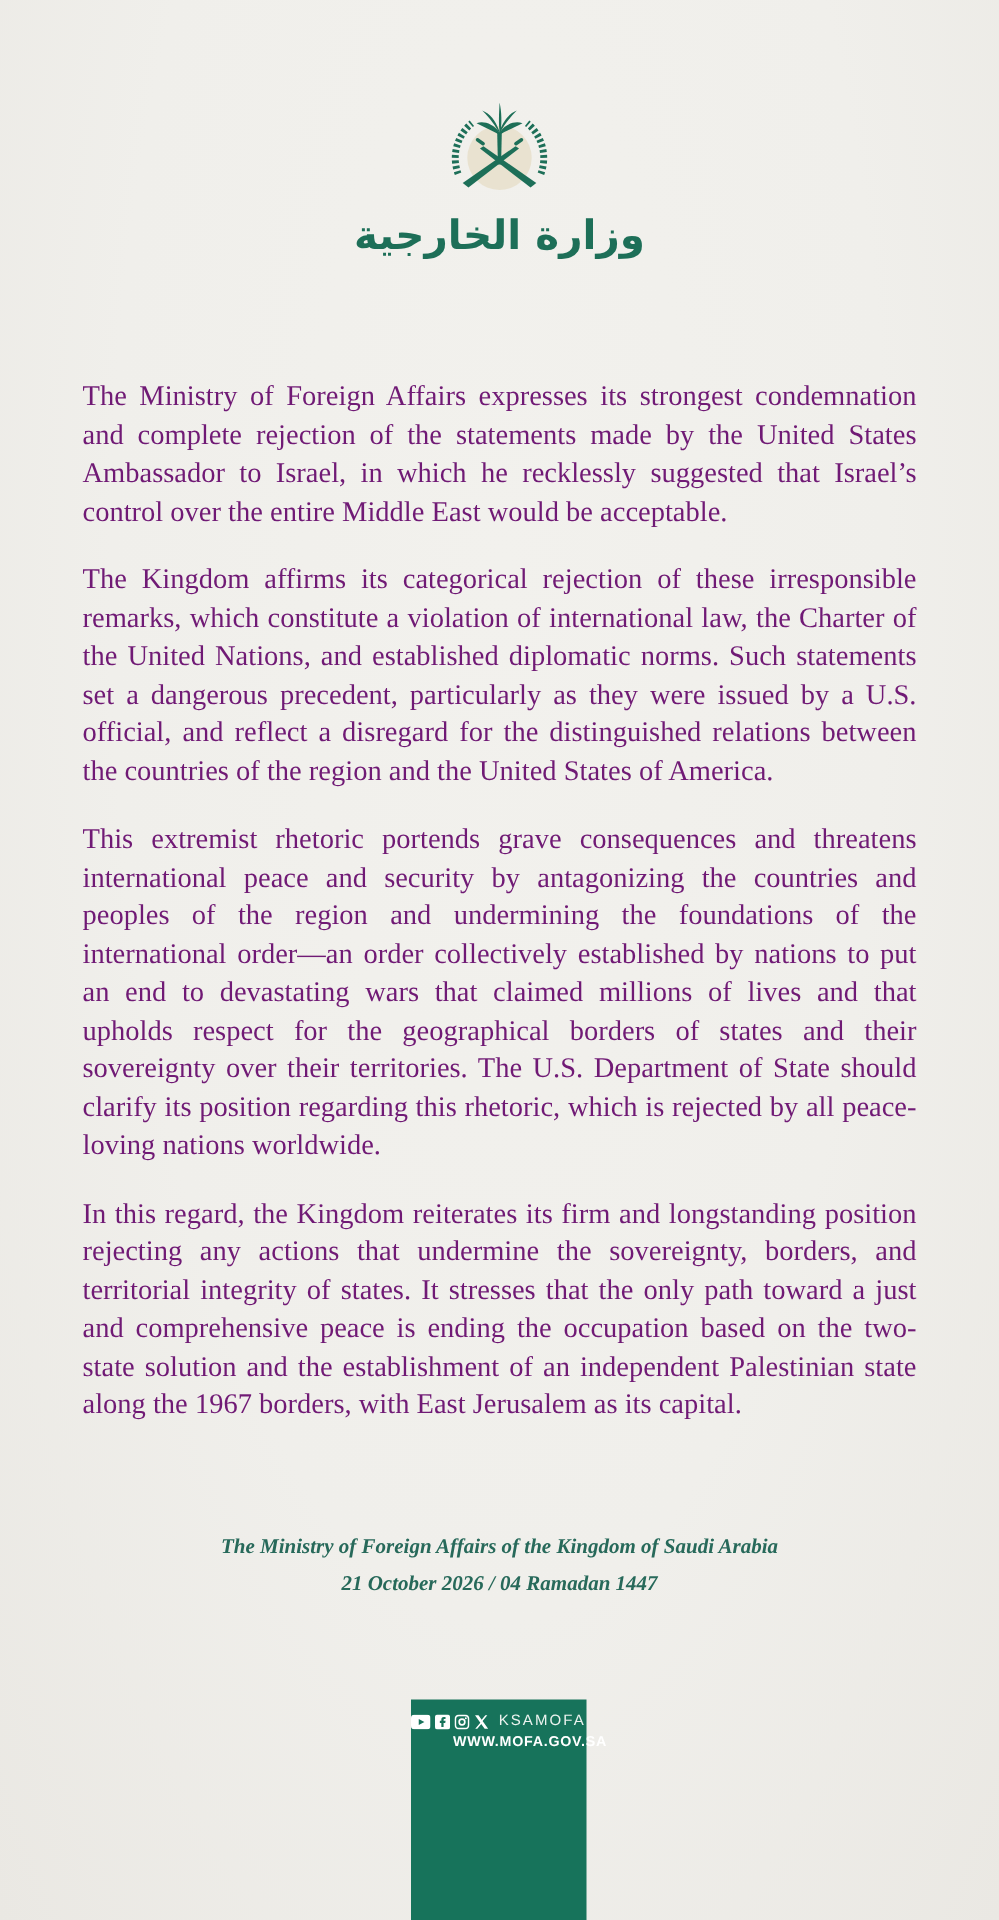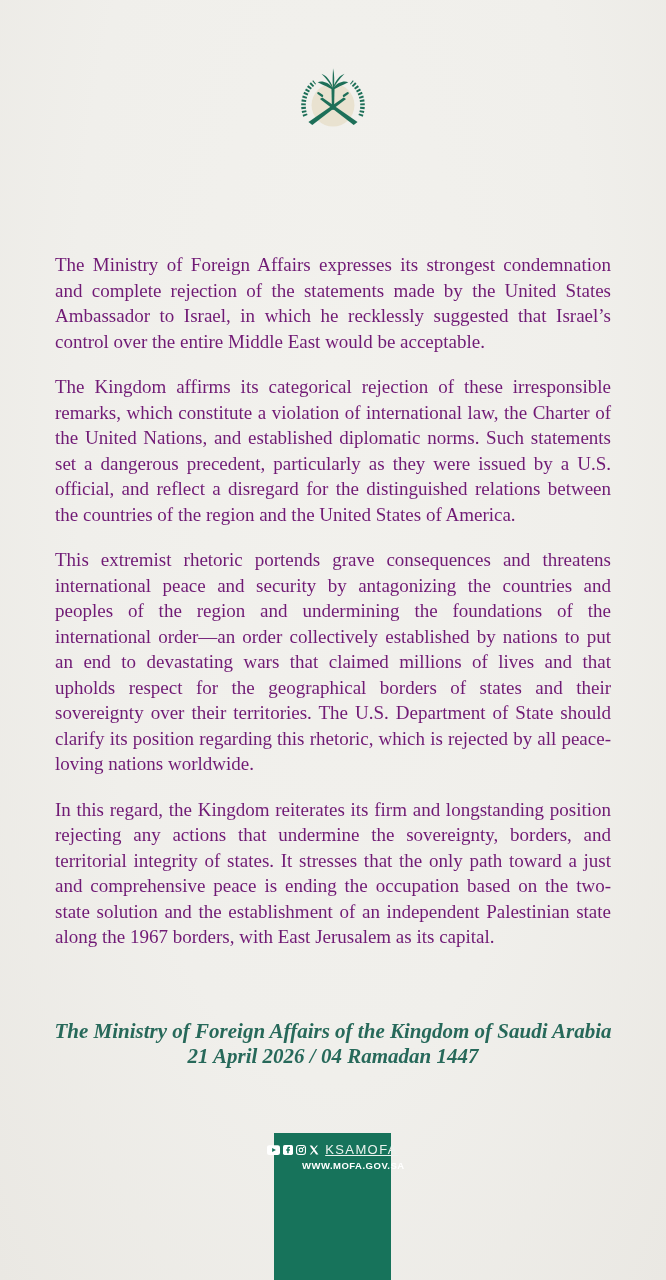--- a/index.html
+++ b/index.html
@@ -25,36 +25,36 @@
   
   .statement{
     position:absolute;top:252px;left:55px;width:556px;
     color:#701a75;font-size:19px;line-height:25.5px;text-align:justify;
   }
   .statement p{margin:0 0 20px 0;}
 
   
   .signature{
     position:absolute;top:1019px;left:0;width:100%;text-align:center;
-    color:#27695a;font-style:italic;font-weight:bold;font-size:21px;line-height:25px;
+    color:#27695a;font-style:italic;font-weight:bold;font-size:14px;line-height:25px;
   }
 
   
   .footer-badge{
     position:absolute;left:274px;top:1133px;width:117px;height:147px;
     background:#17735b;text-align:center;color:#ffffff;
     font-family:"Liberation Sans","DejaVu Sans",sans-serif;
   }
   .social-row{
     margin-top:9px;display:flex;align-items:center;justify-content:center;gap:3px;
   }
   .sicon{display:inline-block;line-height:0;}
   .sicon svg{display:block;}
   .handle{
-    margin-left:3px;font-size:13px;letter-spacing:1.4px;color:#ecf3ef;text-decoration:underline;
+    margin-left:3px;font-size:10px;letter-spacing:1.4px;color:#ecf3ef;
   }
   .website{
     margin-top:3px;font-size:9.5px;font-weight:bold;letter-spacing:0.5px;color:#ffffff;padding-left:28px;
   }
 </style>
 </head>
 <body>
 
 <div class="page">
 
@@ -73,32 +73,33 @@
           <path d="M60 33 C56 23 52 18 45 15 C52 22 57 29 60 35 Z"></path>
           <path d="M60 33 C64 23 68 18 75 15 C68 22 63 29 60 35 Z"></path>
           <path d="M60 33 C59 22 60 14 60 8 C62 16 62 26 61 34 Z"></path>
           <path d="M28 78 L74 46 L77 48 L33 82 Z"></path>
           <path d="M92 78 L46 46 L43 48 L87 82 Z"></path>
           <rect x="72" y="41" width="9" height="3" rx="1.5" transform="rotate(-35 76 42)"></rect>
           <rect x="39" y="41" width="9" height="3" rx="1.5" transform="rotate(35 44 42)"></rect>
         </g>
       </svg>
     </span>
+    <div class="arabic-title">وزارة الخارجية</div>
   </header>
 
   <main class="statement">
     <p>The Ministry of Foreign Affairs expresses its strongest condemnation and complete rejection of the statements made by the United States Ambassador to Israel, in which he recklessly suggested that Israel’s control over the entire Middle East would be acceptable.</p>
     <p>The Kingdom affirms its categorical rejection of these irresponsible remarks, which constitute a violation of international law, the Charter of the United Nations, and established diplomatic norms. Such statements set a dangerous precedent, particularly as they were issued by a U.S. official, and reflect a disregard for the distinguished relations between the countries of the region and the United States of America.</p>
     <p>This extremist rhetoric portends grave consequences and threatens international peace and security by antagonizing the countries and peoples of the region and undermining the foundations of the international order—an order collectively established by nations to put an end to devastating wars that claimed millions of lives and that upholds respect for the geographical borders of states and their sovereignty over their territories. The U.S. Department of State should clarify its position regarding this rhetoric, which is rejected by all peace-loving nations worldwide.</p>
     <p>In this regard, the Kingdom reiterates its firm and longstanding position rejecting any actions that undermine the sovereignty, borders, and territorial integrity of states. It stresses that the only path toward a just and comprehensive peace is ending the occupation based on the two-state solution and the establishment of an independent Palestinian state along the 1967 borders, with East Jerusalem as its capital.</p>
   </main>
 
   <div class="signature">
     <div>The Ministry of Foreign Affairs of the Kingdom of Saudi Arabia</div>
-    <div>21 April 2026 / 04 Ramadan 1447</div>
+    <div>21 October 2026 / 04 Ramadan 1447</div>
   </div>
 
   <footer class="footer-badge">
     <div class="social-row">
       <span class="sicon">
         <svg viewBox="0 0 24 18" width="13" height="10" aria-hidden="true">
           <rect width="24" height="18" rx="4" fill="#ffffff"></rect>
           <path d="M9.5 5.2 L16.5 9 L9.5 12.8 Z" fill="#17735b"></path>
         </svg>
       </span>

